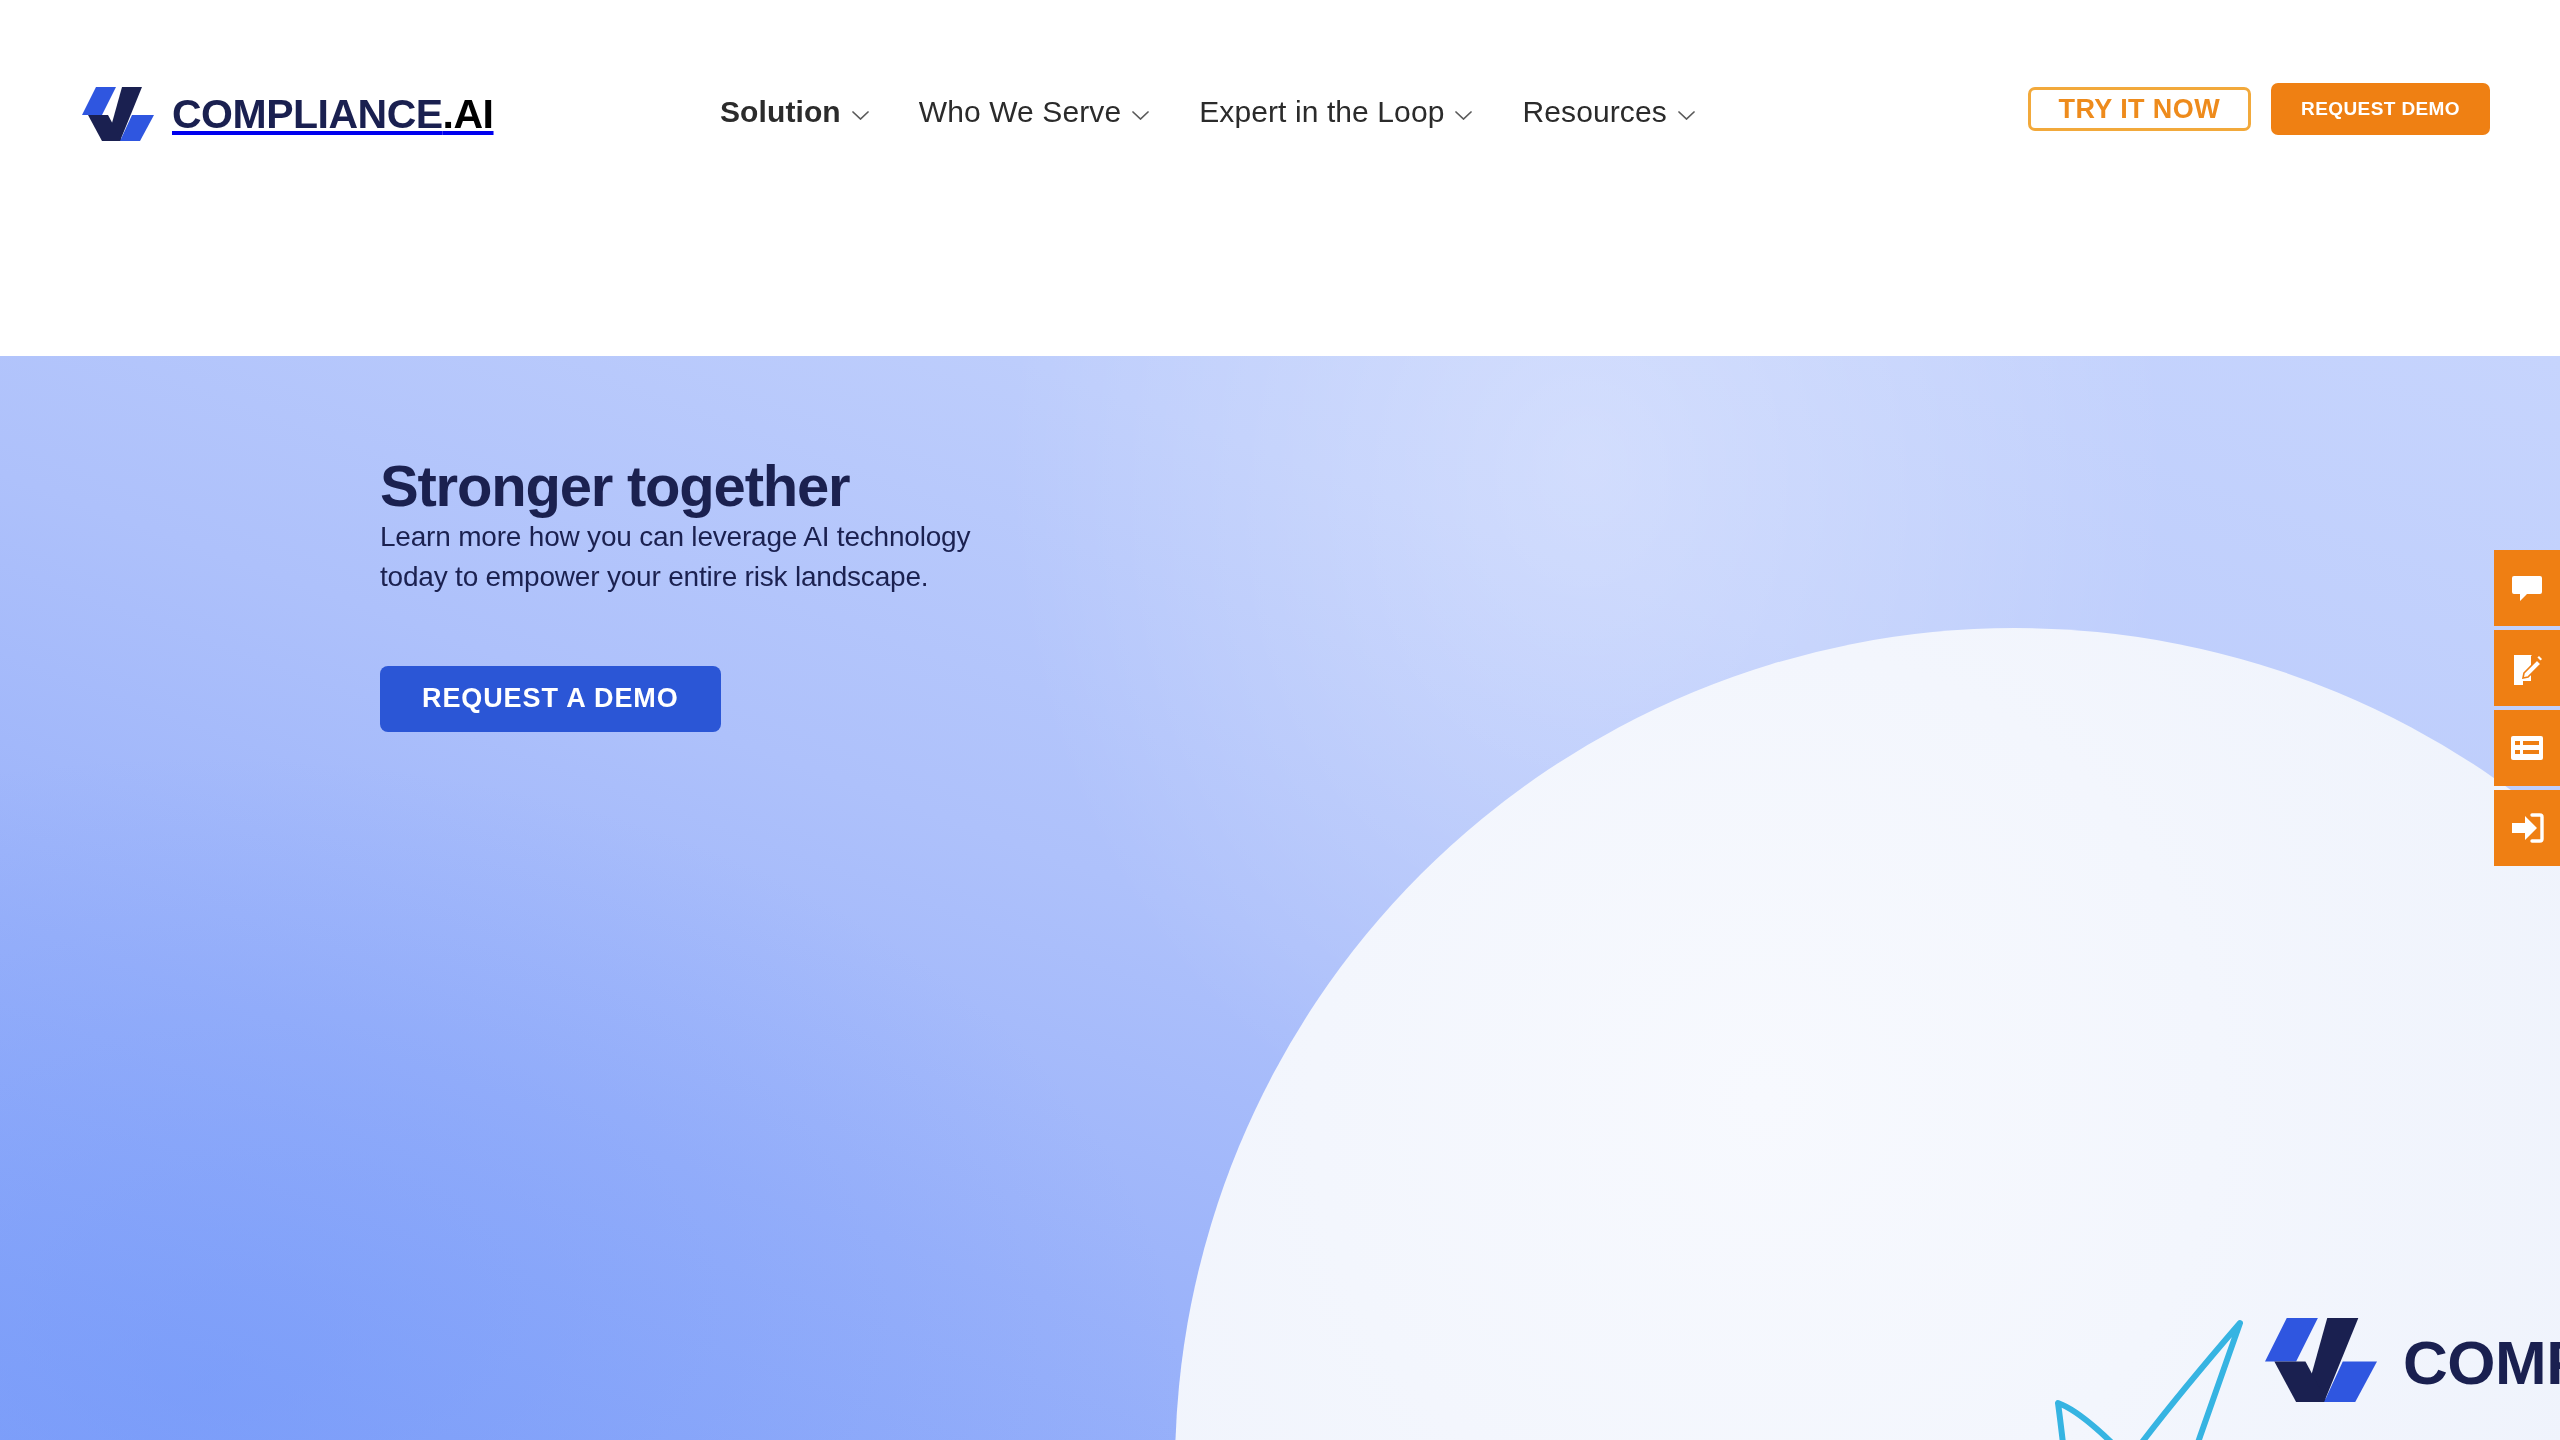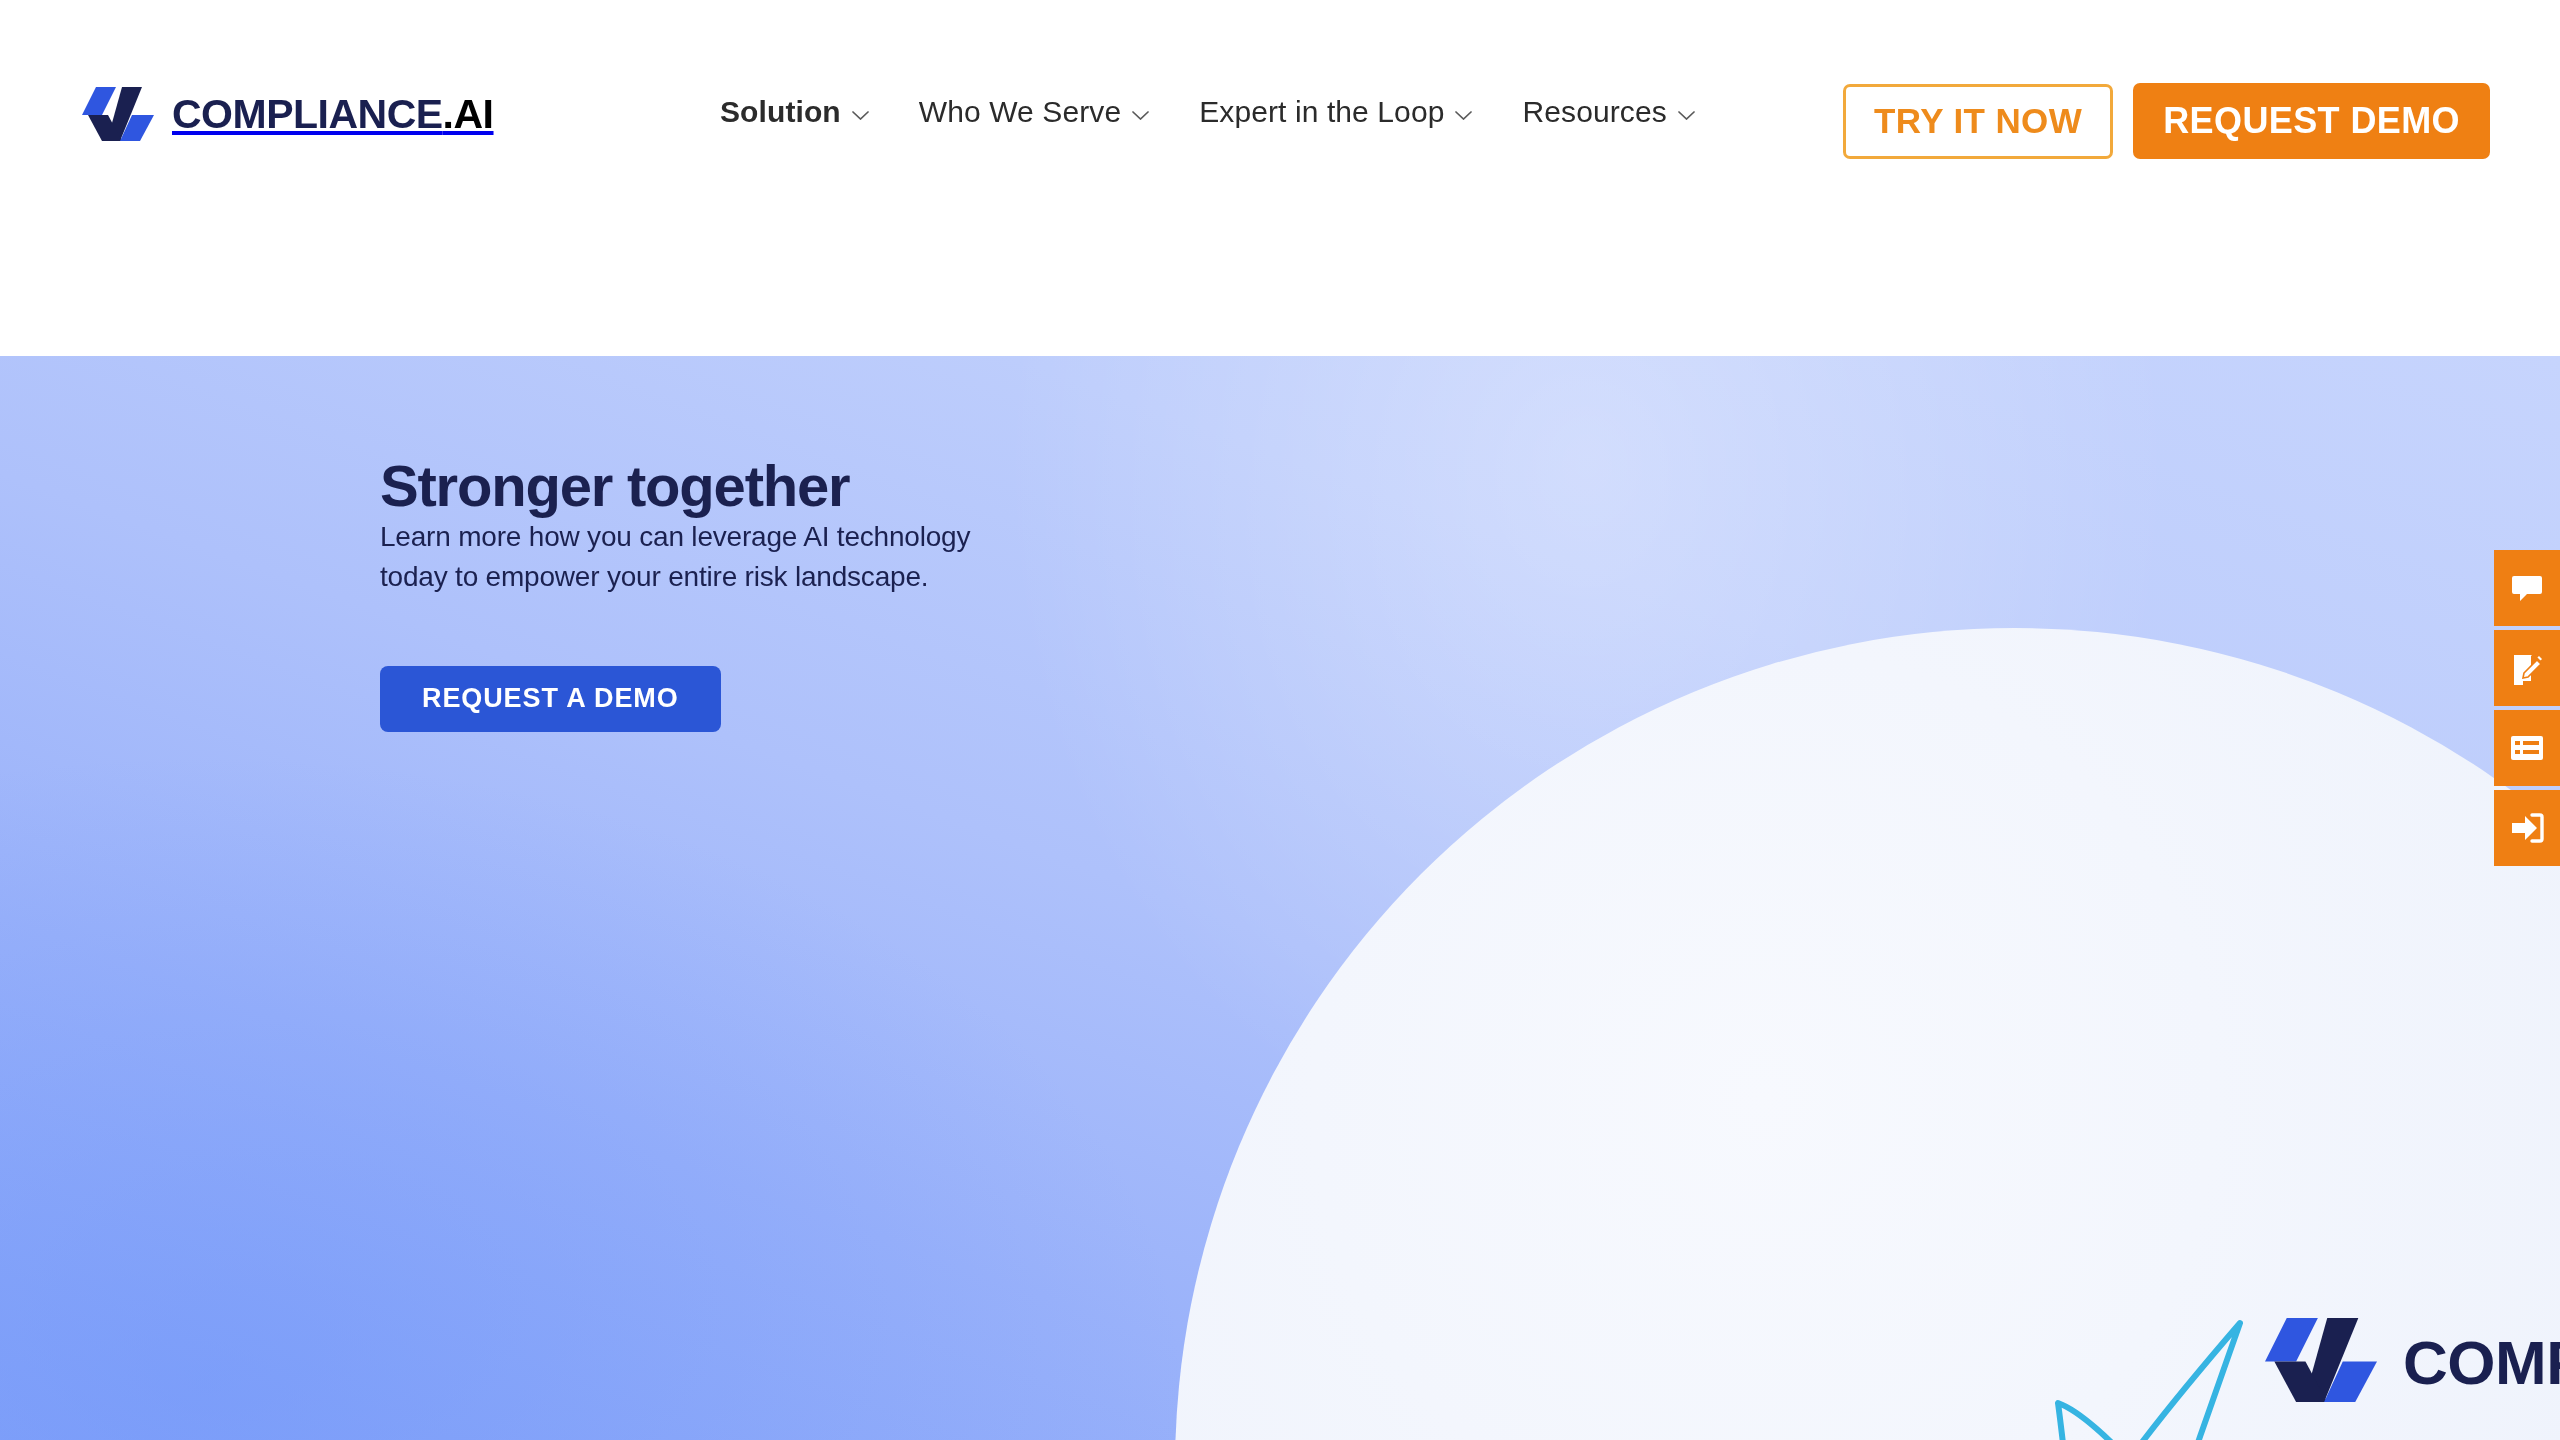--- a/index.html
+++ b/index.html
@@ -47,33 +47,33 @@
     display:inline-block; width:17px; height:9px; position:relative; top:3px;
   }
   .caret svg { display:block; }
 
   
   .header-ctas {
     position:absolute; right:70px; top:83px;
     display:flex; align-items:center; gap:20px;
   }
   .btn-try {
-    height:75px; padding:0 28px;
+    height:44px; padding:0 28px;
     display:flex; align-items:center; justify-content:center;
     border:3px solid #f2a93b; border-radius:7px;
     background:#ffffff; color:#ee8b1c;
-    font-size:35px; font-weight:bold; letter-spacing:0.4px;
+    font-size:27px; font-weight:bold; letter-spacing:0.4px;
     cursor:pointer; white-space:nowrap;
   }
   .btn-demo {
-    height:76px; padding:0 30px;
+    height:52px; padding:0 30px;
     display:flex; align-items:center; justify-content:center;
     border-radius:7px;
     background:#ef8013; color:#ffffff;
-    font-size:36px; font-weight:bold; letter-spacing:0.4px;
+    font-size:19px; font-weight:bold; letter-spacing:0.4px;
     cursor:pointer; white-space:nowrap;
   }
 
   
   .hero {
     position:absolute; left:0; top:356px; width:2560px; height:1084px;
     overflow:hidden;
     background:
       linear-gradient(200deg,
         #c6d4fd 0%,

